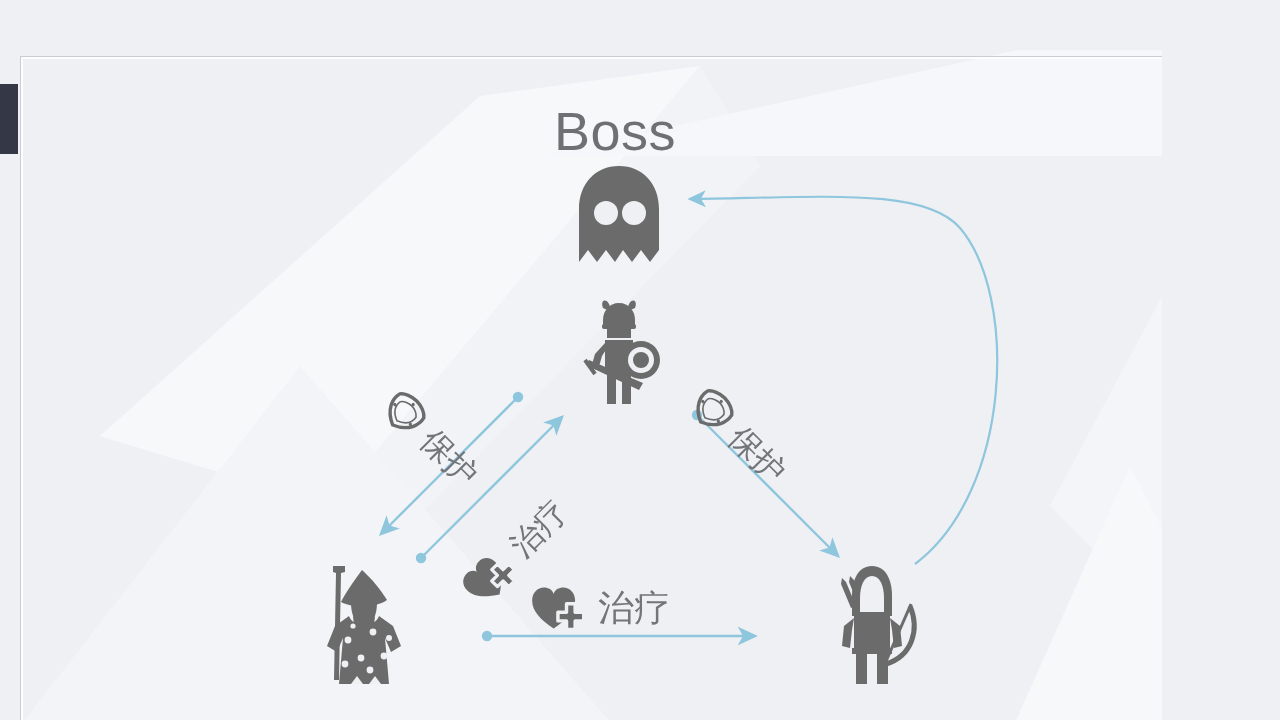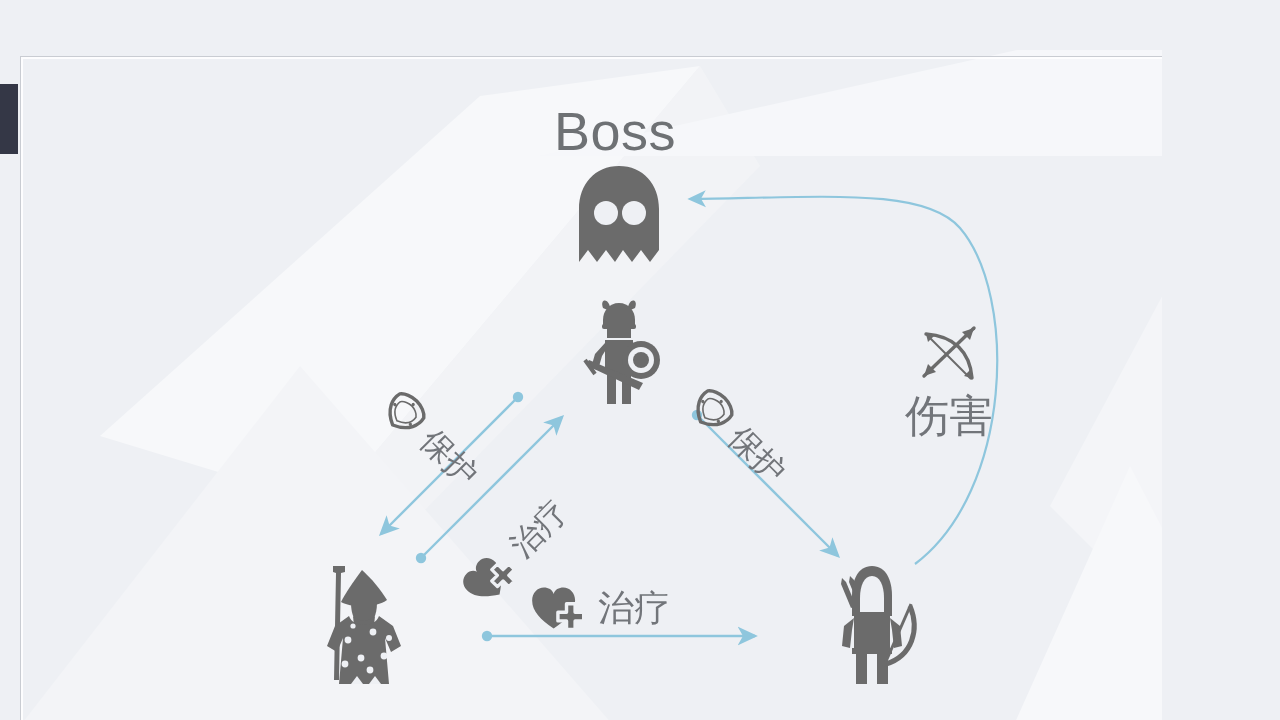--- a/index.html
+++ b/index.html
@@ -243,26 +243,14 @@
   </div>
 
   <div class="lbl" style="left:530px;top:548px;">
     <svg class="ico" width="58" height="48" viewBox="0 0 54 44">
       <path d="M22 41 C10 33 2 25 2 15 C2 8 7 3 13 3 C17 3 21 5 22 9 C23 5 27 3 31 3 C37 3 42 8 42 15 C42 25 34 33 22 41 Z" fill="#6b6b6b"></path>
       <path d="M34 18 L42 18 L42 26 L50 26 L50 34 L42 34 L42 42 L34 42 L34 34 L26 34 L26 26 L34 26 Z" fill="#6b6b6b" stroke="#eef0f4" stroke-width="3.2" stroke-linejoin="round"></path>
     </svg>
     <span class="txt" style="font-size:36px">治疗</span>
   </div>
 
-  <div style="position:absolute;left:884px;top:288px;width:130px;text-align:center;">
-    <svg width="66" height="62" viewBox="0 0 66 62">
-      <path d="M10 10 C38 12 54 28 56 54" fill="none" stroke="#6b6b6b" stroke-width="3.4" stroke-linecap="round"></path>
-      <path d="M10 10 L18 12 L12 18 Z" fill="#6b6b6b"></path>
-      <path d="M56 54 L54 46 L48 52 Z" fill="#6b6b6b"></path>
-      <path d="M11 11 L55 55" stroke="#6b6b6b" stroke-width="2" fill="none"></path>
-      <path d="M8 52 L58 4" stroke="#6b6b6b" stroke-width="3.4" fill="none" stroke-linecap="round"></path>
-      <path d="M58 4 L46 8 L54 16 Z" fill="#6b6b6b"></path>
-      <path d="M8 52 L20 48 L12 40 Z" fill="#6b6b6b"></path>
-    </svg>
-    <div style="font-size:44px;color:#72757a;line-height:1;margin-top:4px;">伤害</div>
-  </div>
 
 </div>
 
 </body></html>

